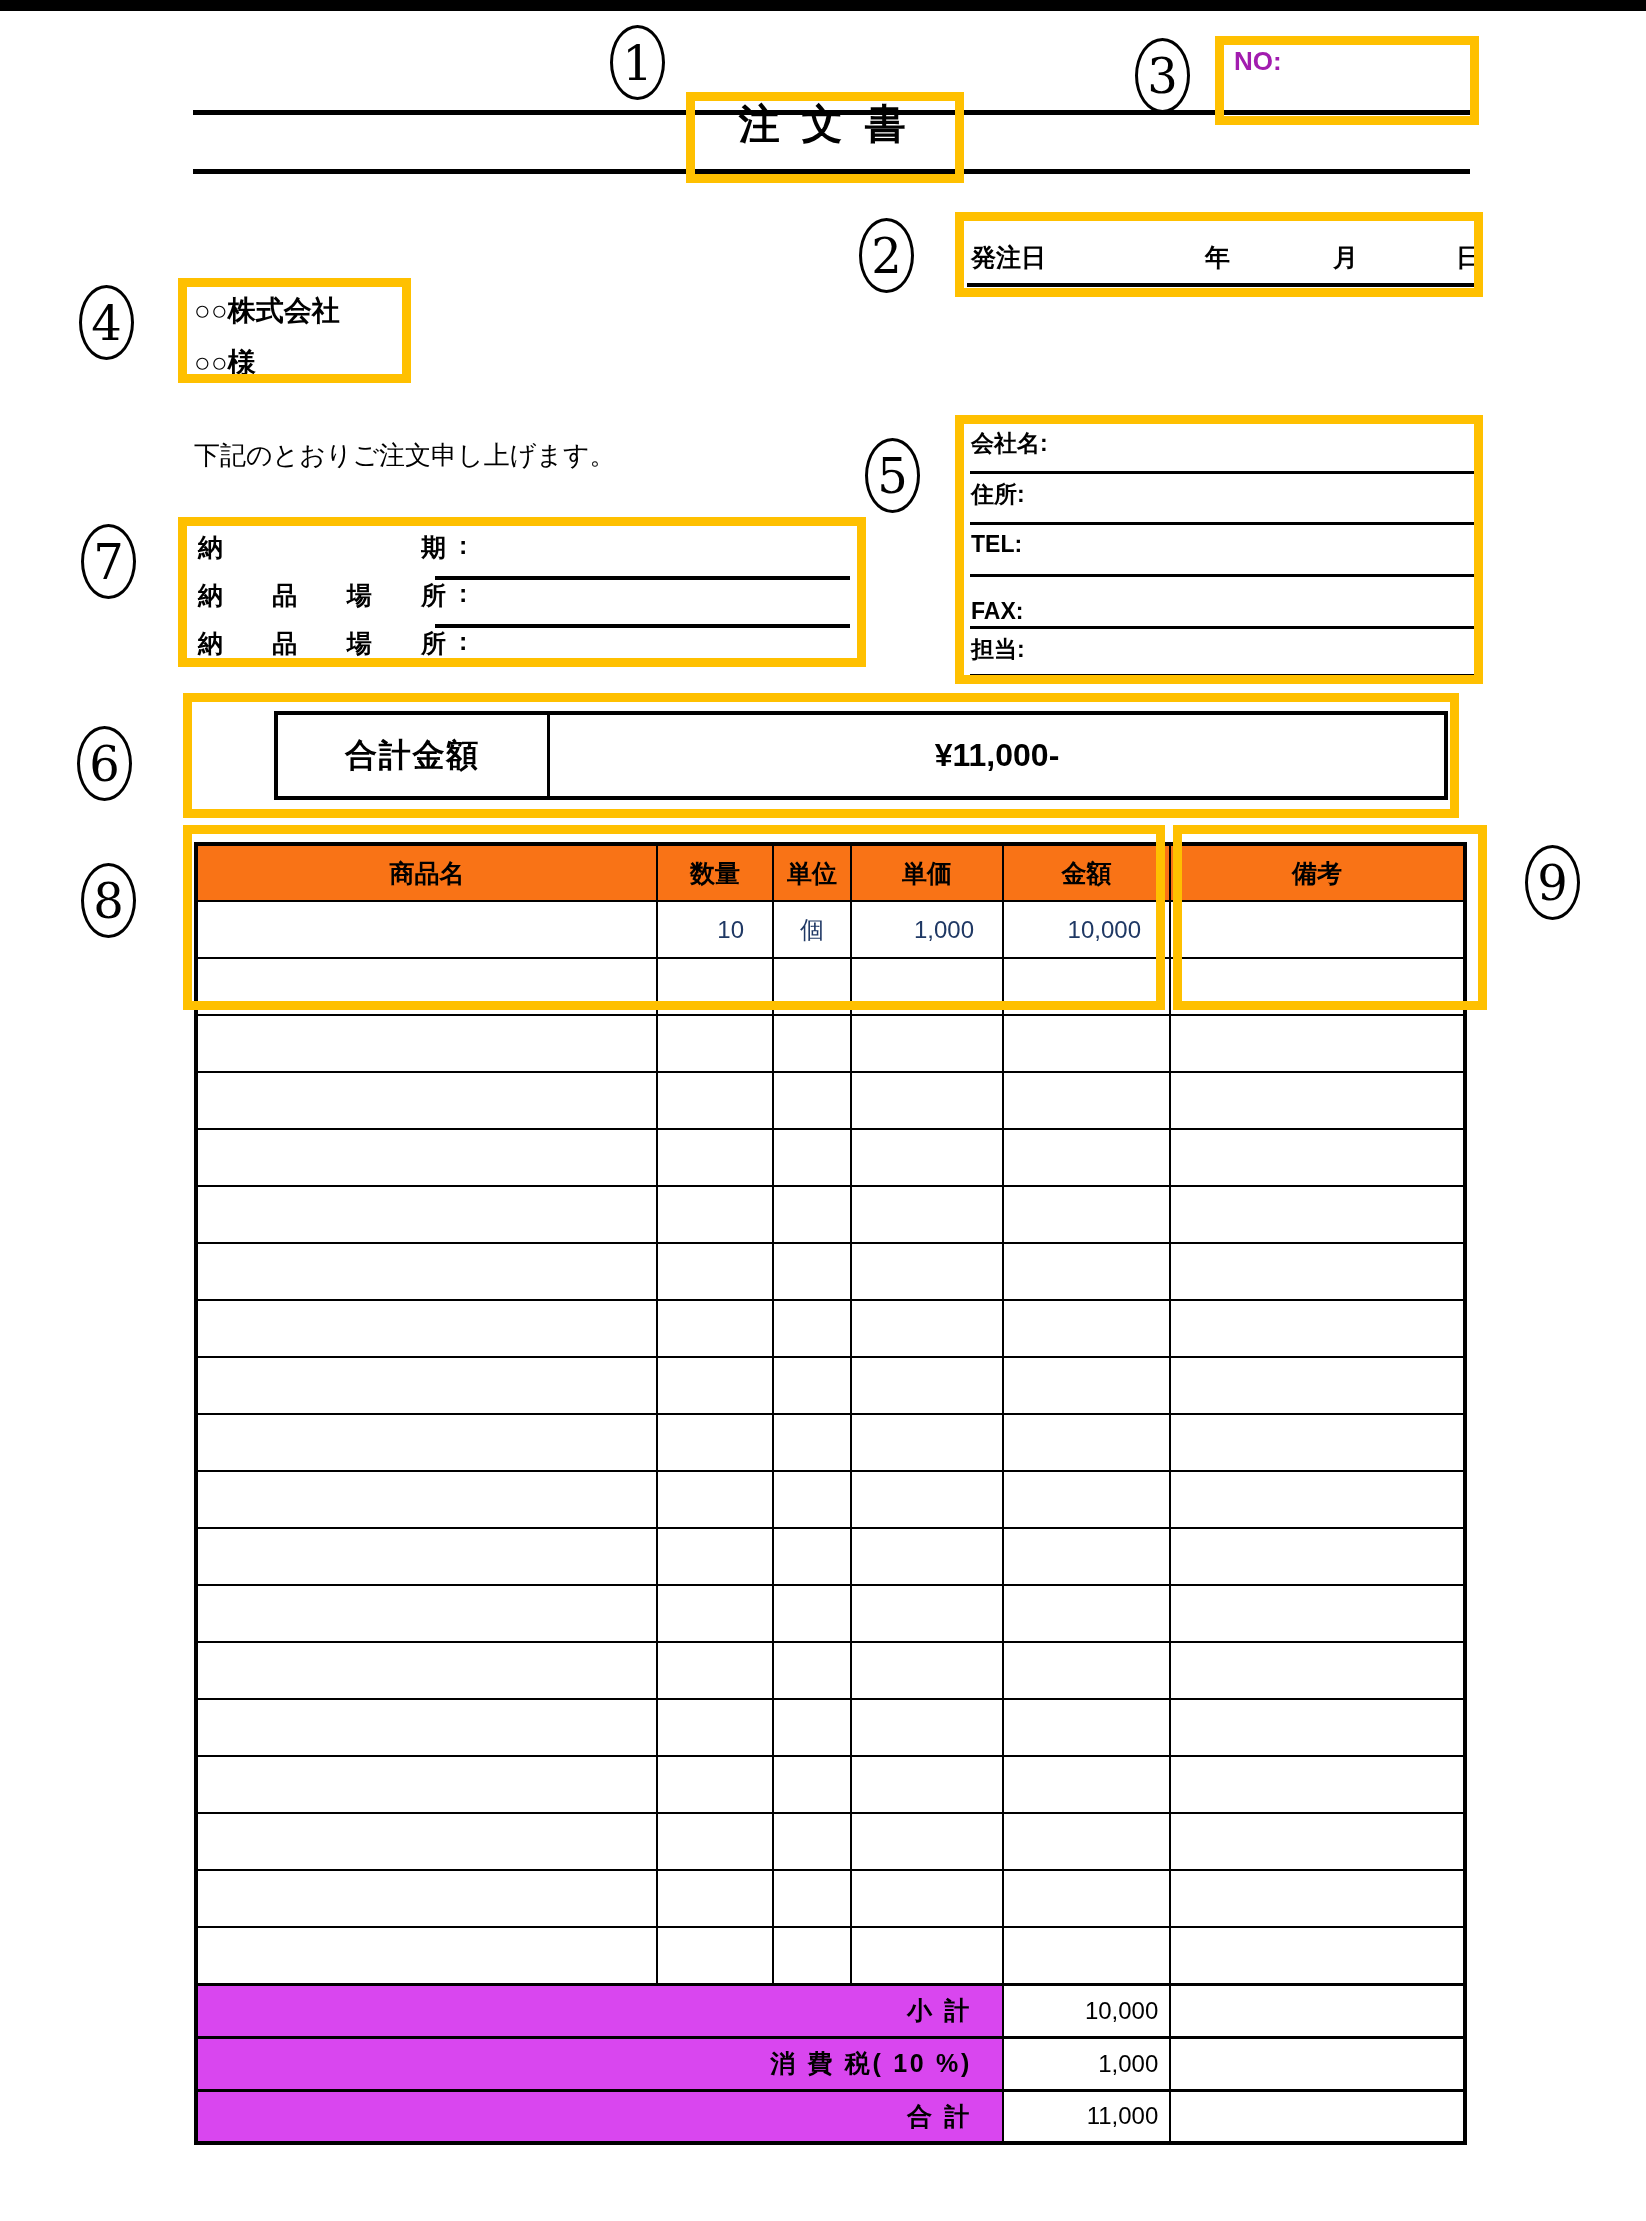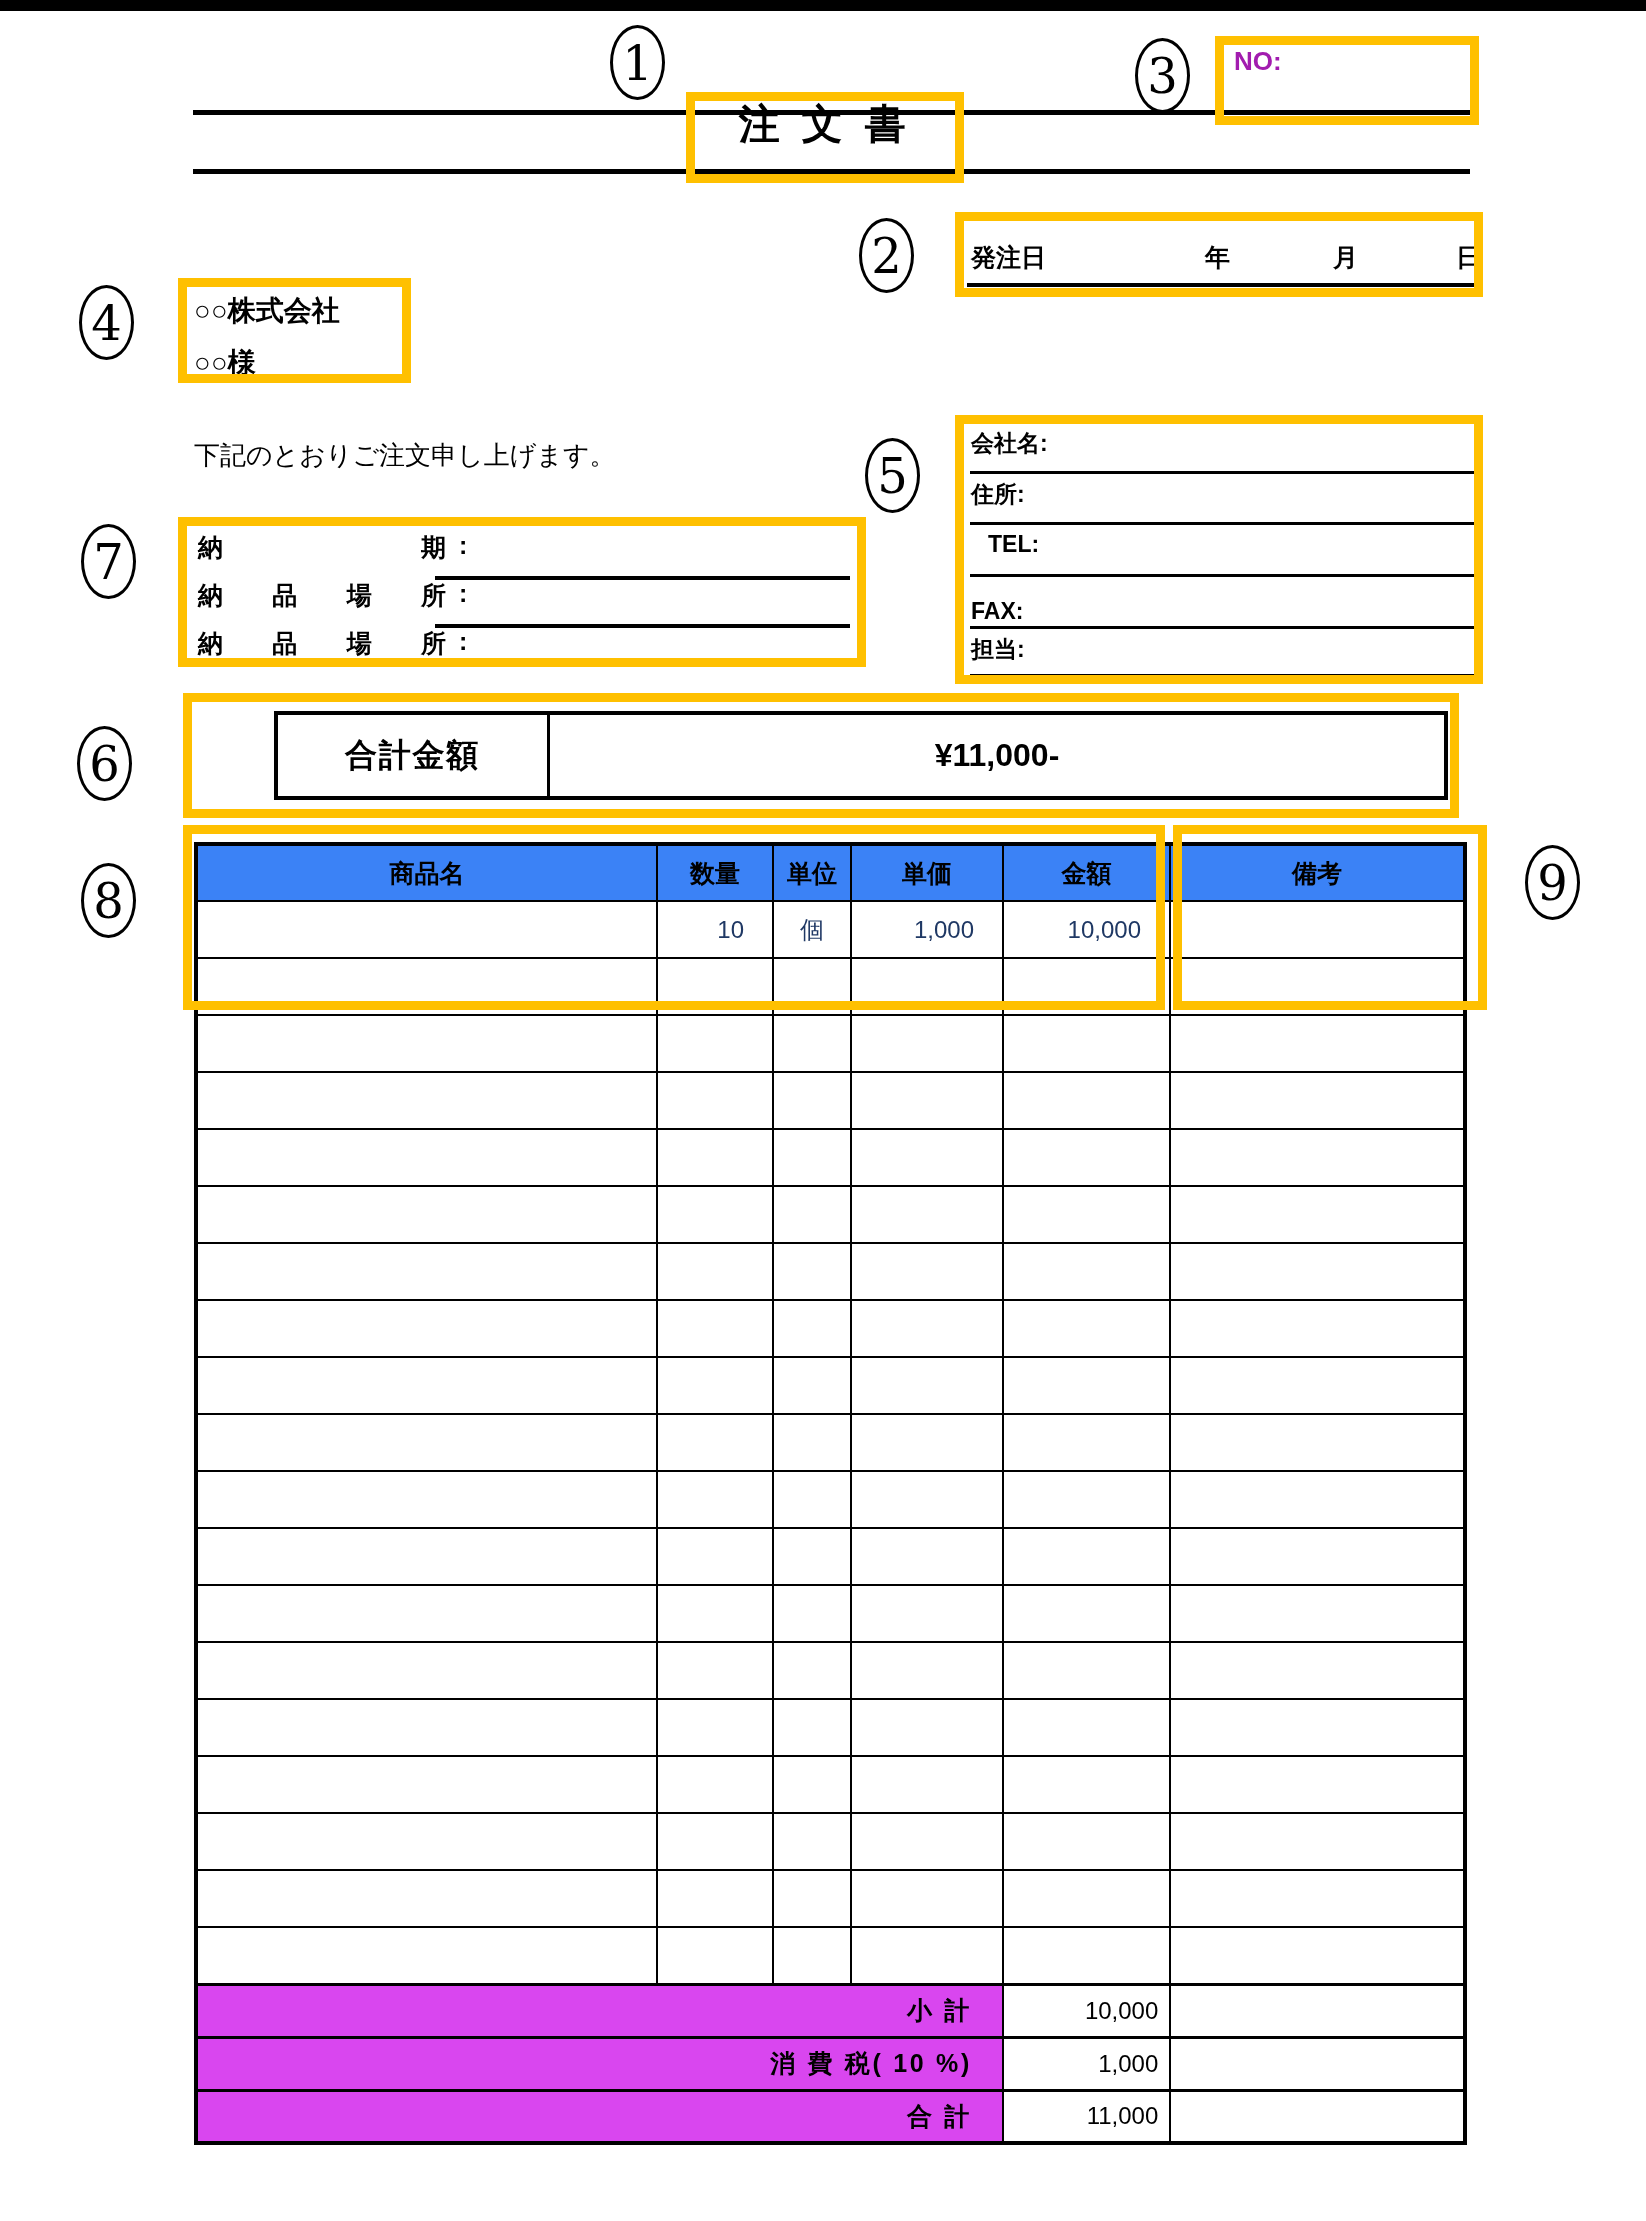--- a/index.html
+++ b/index.html
@@ -48,36 +48,36 @@
   .greeting{left:194px;top:438px;font-size:26px;font-weight:normal;}
   
   .term-label{left:198px;width:248px;font-size:25px;font-weight:bold;display:inline-block;
               text-align:justify;text-align-last:justify;}
   .term-colon{left:459px;font-size:25px;font-weight:bold;}
   .t1{top:531px;} .t2{top:579px;} .t3{top:627px;}
   .term-line{left:435px;width:415px;}
   .tl1{top:576px;} .tl2{top:624px;} .tl3{top:663px;}
   
   .sup-label{left:971px;font-size:23px;font-weight:bold;}
-  .s1{top:428px;} .s2{top:479px;} .s3{top:531px;margin-left:17px;} .s4{top:583px;margin-top:15px;} .s5{top:634px;}
+  .s1{top:428px;} .s2{top:479px;} .s3{top:531px;} .s4{top:583px;margin-top:15px;} .s5{top:634px;}
   .sup-line{left:970px;width:505px;height:2.7px;}
   .sl1{top:471px;} .sl2{top:522px;} .sl3{top:574px;} .sl4{top:626px;} .sl5{top:674px;}
   
   .total-box{left:234px;top:711px;width:1174px;height:89px;border:4.5px solid #000;
              box-sizing:border-box;display:flex;margin-left:40px;}
   .total-label{width:269px;border-right:3.6px solid #000;display:flex;align-items:center;
                justify-content:center;font-size:32px;font-weight:bold;letter-spacing:1.8px;}
   .total-value{flex:1;display:flex;align-items:center;justify-content:center;
                font-size:32px;font-weight:bold;}
   
   .items{left:194px;top:842px;}
   table{border-collapse:collapse;table-layout:fixed;width:1268px;}
   th,td{border:2.7px solid #000;padding:0;overflow:hidden;box-sizing:border-box;}
   table{border:4.5px solid #000;}
-  th{height:57px;background:#3b82f6;font-size:25px;font-weight:bold;text-align:center;}
+  th{height:57px;background:#f97316;font-size:25px;font-weight:bold;text-align:center;}
   tbody td{height:57px;font-size:24px;color:#1F3864;}
   td.num{text-align:right;padding-right:28px;}
   td.ctr{text-align:center;}
   tfoot td{height:53px;border-top-width:3.6px;border-bottom-width:3.6px;}
   tfoot .tlabel{background:#d946ef;text-align:right;padding-right:30px;
                 font-size:25px;font-weight:bold;letter-spacing:2.7px;color:#000;}
   tfoot .tamount{text-align:right;padding-right:10.7px;font-size:24px;color:#000;}
 </style>
 </head>
 <body>

